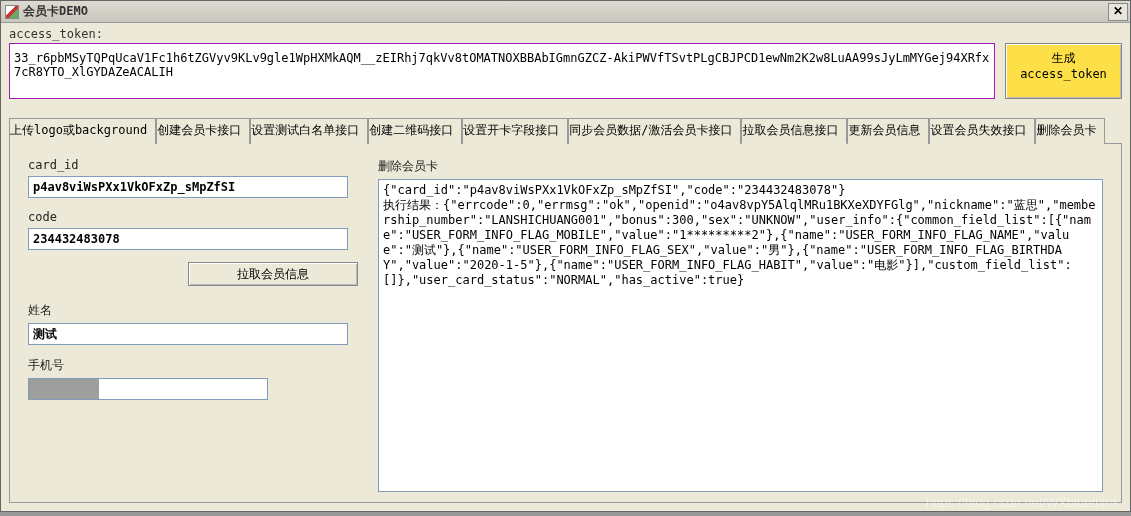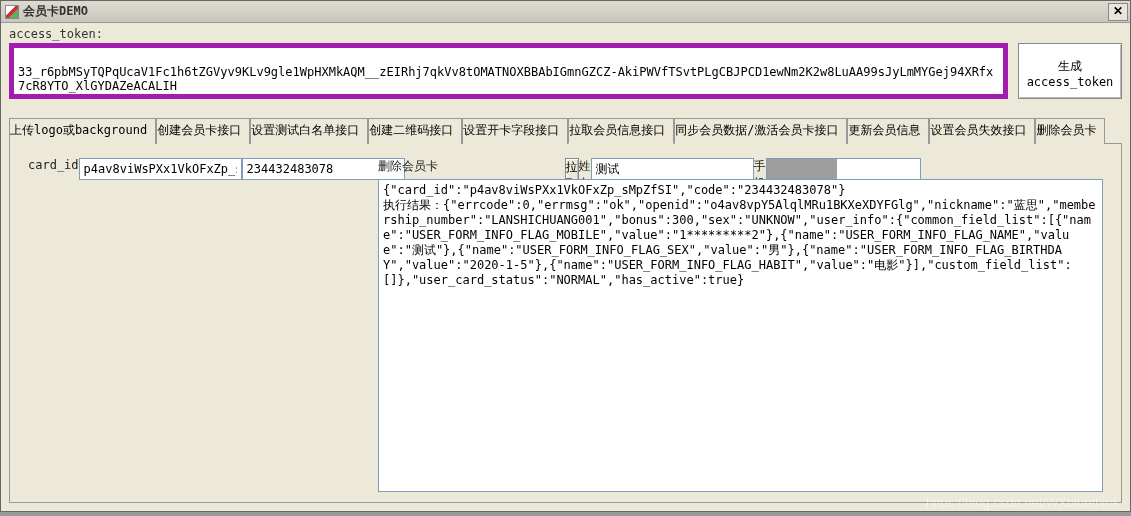--- a/index.html
+++ b/index.html
@@ -9,33 +9,33 @@
 .titlebar { background: linear-gradient(#DCDAD1, #C8C6BD); border-bottom: 1px solid #999; height: 22px; display: flex; align-items: center; justify-content: space-between; padding: 0 2px 0 4px; }
 .titlebar .left { display: flex; align-items: center; gap: 4px; font-weight: bold; color: #333; }
 .app-icon { width: 14px; height: 14px; background: linear-gradient(135deg,#fff 40%,#c33 40%,#c33 60%,#6a6 60%); border: 1px solid #888; }
 .close-btn { width: 20px; height: 18px; background: #E8E6DC; border: 1px solid #888; font-family: Arial; font-weight: bold; text-align: center; line-height: 14px; cursor: pointer; }
 
 .client { flex: 1; padding: 4px 8px 8px 8px; display: flex; flex-direction: column; }
 
 .token-section { margin-bottom: 10px; }
 .token-label { font-size: 12px; color: #333; margin-bottom: 2px; }
 .token-row { display: flex; gap: 10px; align-items: stretch; }
-.token-box { flex: 1; height: 56px; background: #fff; border: 5px solid #a21caf; padding: 17px 4px; white-space: pre-wrap; word-break: break-all; overflow: hidden; }
-.gen-btn { width: 104px; border: 1px solid #888; background: #ffffff; box-shadow: inset 1px 1px 0 #fff, inset -1px -1px 0 #bbb; text-align: center; padding-top: 14px; line-height: 16px; cursor: pointer; }
+.token-box { flex: 1; height: 56px; background: #fff; border: 1px solid #a21caf; padding: 7px 4px; white-space: pre-wrap; word-break: break-all; overflow: hidden; }
+.gen-btn { width: 117px; border: 1px solid #888; background: #fde047; box-shadow: inset 1px 1px 0 #fff, inset -1px -1px 0 #bbb; text-align: center; padding-top: 6px; line-height: 16px; cursor: pointer; }
 
 .tab-strip { display: flex; border-bottom: 1px solid #999; margin-top: 8px; }
 .tab { padding: 3px 8px 4px 0; background: #ECE9D8; border: 1px solid #999; border-bottom: none; margin-right: 0; position: relative; top: 1px; white-space: nowrap; cursor: pointer; }
 .tab.active { background: #ECE9D8; border-bottom: 1px solid #ECE9D8; z-index: 2; }
 
 .tab-body { flex: 1; border: 1px solid #999; border-top: none; background: #ECE9D8; padding: 14px 18px 10px 18px; display: flex; gap: 20px; }
-.col-left { width: 330px; display: flex; flex-direction: row; }
+.col-left { width: 330px; display: flex; flex-direction: column; }
 .col-right { flex: 1; display: flex; flex-direction: column; }
 
 .field-label { margin-bottom: 4px; color: #222; }
-.text-input { width: 320px; height: 22px; background: #fff; border: 1px solid #7F9DB9; padding: 2px 4px; margin-bottom: 12px; }
+.text-input { width: 320px; height: 22px; background: #fff; border: 1px solid #7F9DB9; padding: 2px 4px; margin-bottom: 12px; font-weight: bold; }
 .action-btn { width: 170px; height: 24px; margin-left: 160px; background: #ECE9D8; border: 1px solid #888; box-shadow: inset 1px 1px 0 #fff, inset -1px -1px 0 #bbb; cursor: pointer; margin-bottom: 16px; }
 
 .result-label { margin-bottom: 4px; color: #222; }
 .result-box { flex: 1; background: #fff; border: 1px solid #7F9DB9; padding: 3px 4px; word-break: break-all; white-space: pre-wrap; line-height: 15px; overflow: hidden; }
 .phone-input { width: 240px; height: 22px; background: linear-gradient(90deg,#9e9e9e 0px,#9e9e9e 70px,#fff 70px); border: 1px solid #7F9DB9; }
 
 .watermark { position: absolute; right: 12px; bottom: 6px; color: rgba(255,255,255,0.45); font-size: 13px; font-family: Liberation Sans, sans-serif; pointer-events: none; margin-left: 12px; }
 </style>
 </head>
 <body>
@@ -60,32 +60,33 @@
         </div>
       </div>
     </div>
 
     <div class="tab-strip">
       <div class="tab">上传logo或background</div>
       <div class="tab">创建会员卡接口</div>
       <div class="tab">设置测试白名单接口</div>
       <div class="tab">创建二维码接口</div>
       <div class="tab">设置开卡字段接口</div>
+      <div class="tab">同步会员数据/激活会员卡接口</div>
       <div class="tab active">拉取会员信息接口</div>
-      <div class="tab">同步会员数据/激活会员卡接口</div>
       <div class="tab">更新会员信息</div>
       <div class="tab">设置会员失效接口</div>
       <div class="tab">删除会员卡</div>
     </div>
 
     <div class="tab-body">
       <div class="col-left">
         <div class="field-label">card_id</div>
         <input class="text-input" value="p4av8viWsPXx1VkOFxZp_sMpZfSI" style="">
 
+        <div class="field-label">code</div>
         <input class="text-input" value="234432483078" style="">
 
         <button class="action-btn">拉取会员信息</button>
 
         <div class="field-label">姓名</div>
         <input class="text-input" value="测试" style="">
 
         <div class="field-label">手机号</div>
         <input class="phone-input" value="" style="">
       </div>

